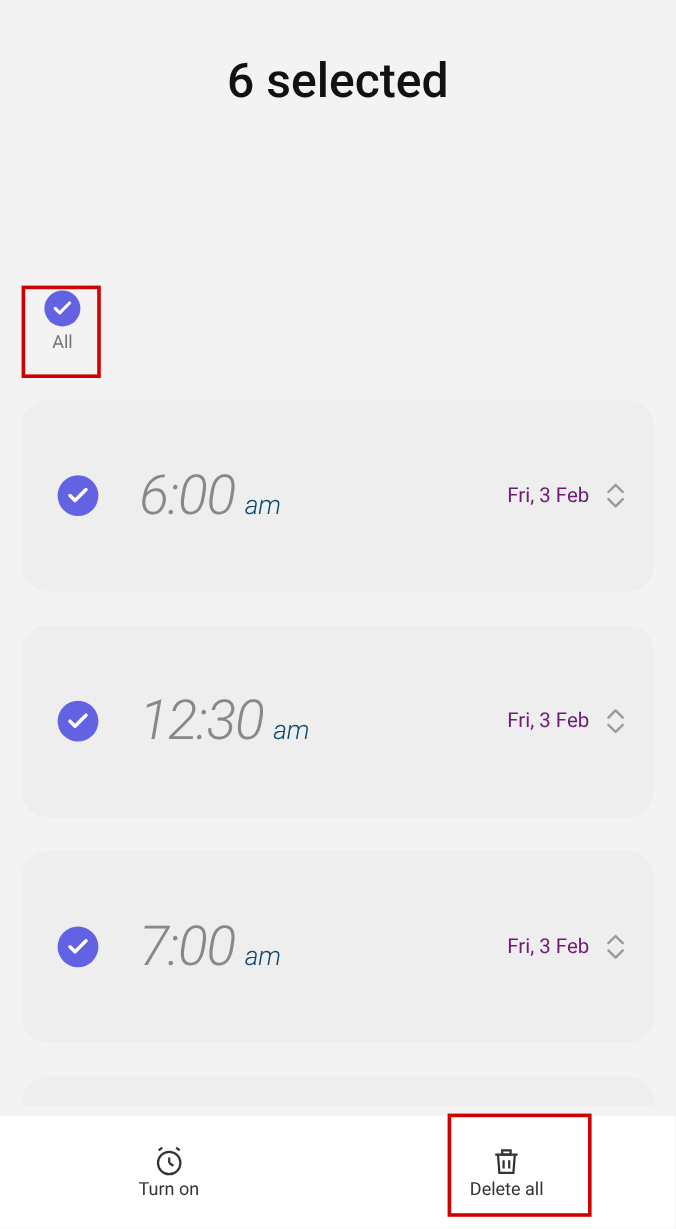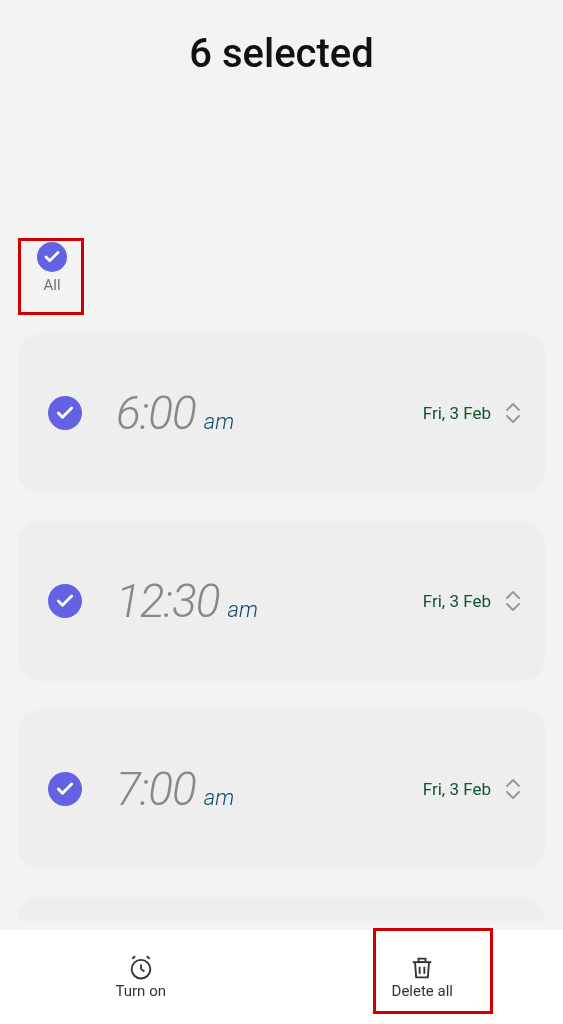--- a/index.html
+++ b/index.html
@@ -5,21 +5,21 @@
   * { box-sizing: border-box; margin: 0; padding: 0; }
   html, body { width: 563px; height: 1024px; }
   body {
     font-family: -apple-system, BlinkMacSystemFont, "Segoe UI", Roboto, sans-serif;
     background: #f3f3f3;
     position: relative;
     overflow: hidden;
   }
   .header {
     text-align: center;
-    padding-top: 30px;
+    padding-top: 44px;
   }
   .header-title {
     font-size: 40px;
     font-weight: 500;
     color: #111;
   }
   .select-all {
     position: absolute;
     top: 242px;
     left: 24px;
@@ -96,21 +96,21 @@
     letter-spacing: -1px;
   }
   .alarm-time-ampm {
     font-size: 22px;
     font-weight: 300;
     color: #0c4a6e;
     margin-left: 8px;
   }
   .alarm-date {
     font-size: 17px;
-    color: #14532d;
+    color: #701a75;
     margin-right: 14px;
   }
   .alarm-sort {
     display: flex;
     flex-direction: column;
     align-items: center;
     gap: 2px;
   }
   .alarm-sort svg { width: 16px; height: 10px; display:block; }
   .bottom-bar {

